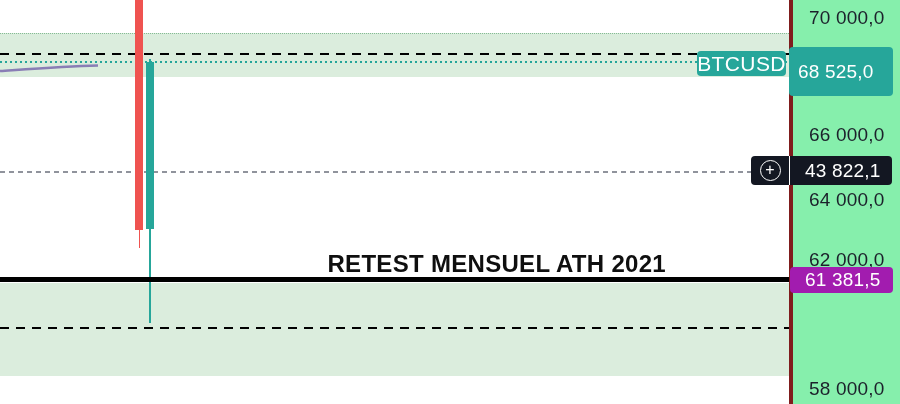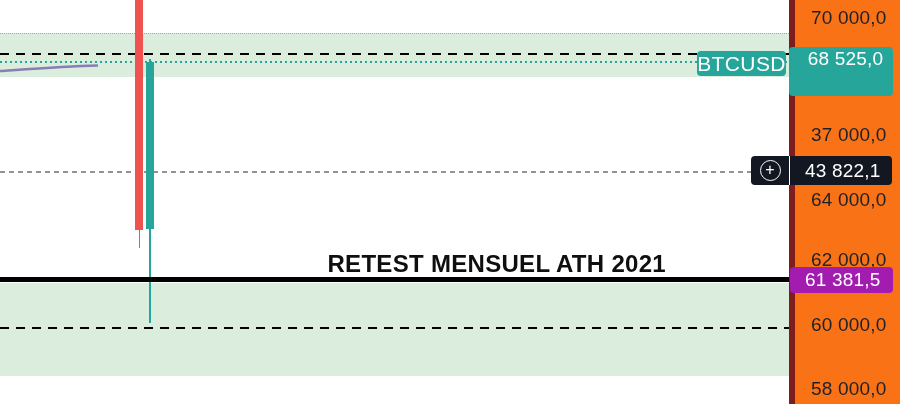--- a/index.html
+++ b/index.html
@@ -23,27 +23,27 @@
   .ath-line{position:absolute;left:0;top:277px;width:789px;height:5px;background:#000;}
   .retest{position:absolute;right:123px;top:250px;font-size:24px;font-weight:bold;
     color:#0f0f0f;letter-spacing:.3px;white-space:nowrap;}
   
   .c-down-body{position:absolute;left:135px;top:0;width:8px;height:230px;background:#ef5350;}
   .c-down-wick{position:absolute;left:138.5px;top:229px;width:1.6px;height:19px;background:#ef5350;}
   .c-up-wick{position:absolute;left:149.2px;top:59px;width:1.8px;height:264px;background:#26a69a;}
   .c-up-body{position:absolute;left:145.5px;top:62px;width:8.5px;height:167px;background:#26a69a;}
   .ma-svg{position:absolute;left:0;top:60px;width:112px;height:16px;}
   
-  .axis{position:absolute;left:789px;top:0;width:111px;height:404px;background:#f97316;
-    border-left:6px solid #7f1d1d;box-sizing:border-box;}
+  .axis{position:absolute;left:789px;top:0;width:111px;height:404px;background:#86efac;
+    border-left:4px solid #7f1d1d;box-sizing:border-box;}
   .tick{position:absolute;left:16px;transform:translateY(-50%);font-size:19px;
     color:#1c212b;letter-spacing:.2px;white-space:nowrap;}
   .t0{top:18px;}.t1{top:135px;}.t2{top:200px;}.t3{top:260px;}.t4{top:325px;}.t5{top:389px;}
   .last-label{position:absolute;left:789px;top:47px;width:104px;height:49px;background:#26a69a;
-    border-radius:4px;color:#fff;font-size:19px;display:flex;flex-direction:row;
+    border-radius:4px;color:#fff;font-size:19px;display:flex;flex-direction:column;
     justify-content:center;padding-left:9px;box-sizing:border-box;line-height:23px;
     letter-spacing:.2px;}
   .countdown{opacity:.88;}
   .symbol-pill{position:absolute;left:697px;top:51px;width:89px;height:25px;background:#26a69a;
     border-radius:4px;color:#fff;font-size:21px;display:flex;align-items:center;
     justify-content:center;letter-spacing:.4px;}
   .cross-label{position:absolute;left:751px;top:156px;width:141px;height:29px;background:#131722;
     border-radius:4px;display:flex;align-items:center;color:#fff;font-size:19px;}
   .plus-wrap{width:38px;align-self:stretch;display:flex;align-items:center;justify-content:center;
     border-right:1px solid #fff;cursor:pointer;}
@@ -86,24 +86,23 @@
 
     <div class="ath-line"></div>
 
     <div class="symbol-pill">
       <span>BTCUSD</span>
     </div>
   </div>
 
   <div class="axis">
     <div class="tick t0">70 000,0</div>
-    <div class="tick t1">37 000,0</div>
+    <div class="tick t1">66 000,0</div>
     <div class="tick t2">64 000,0</div>
     <div class="tick t3">62 000,0</div>
-    <div class="tick t4">60 000,0</div>
     <div class="tick t5">58 000,0</div>
   </div>
 
   <div class="last-label">
     <span>68 525,0</span>
   </div>
 
   <div class="cross-label">
     <span class="plus-wrap">
       <span class="plus-circle">+</span>

